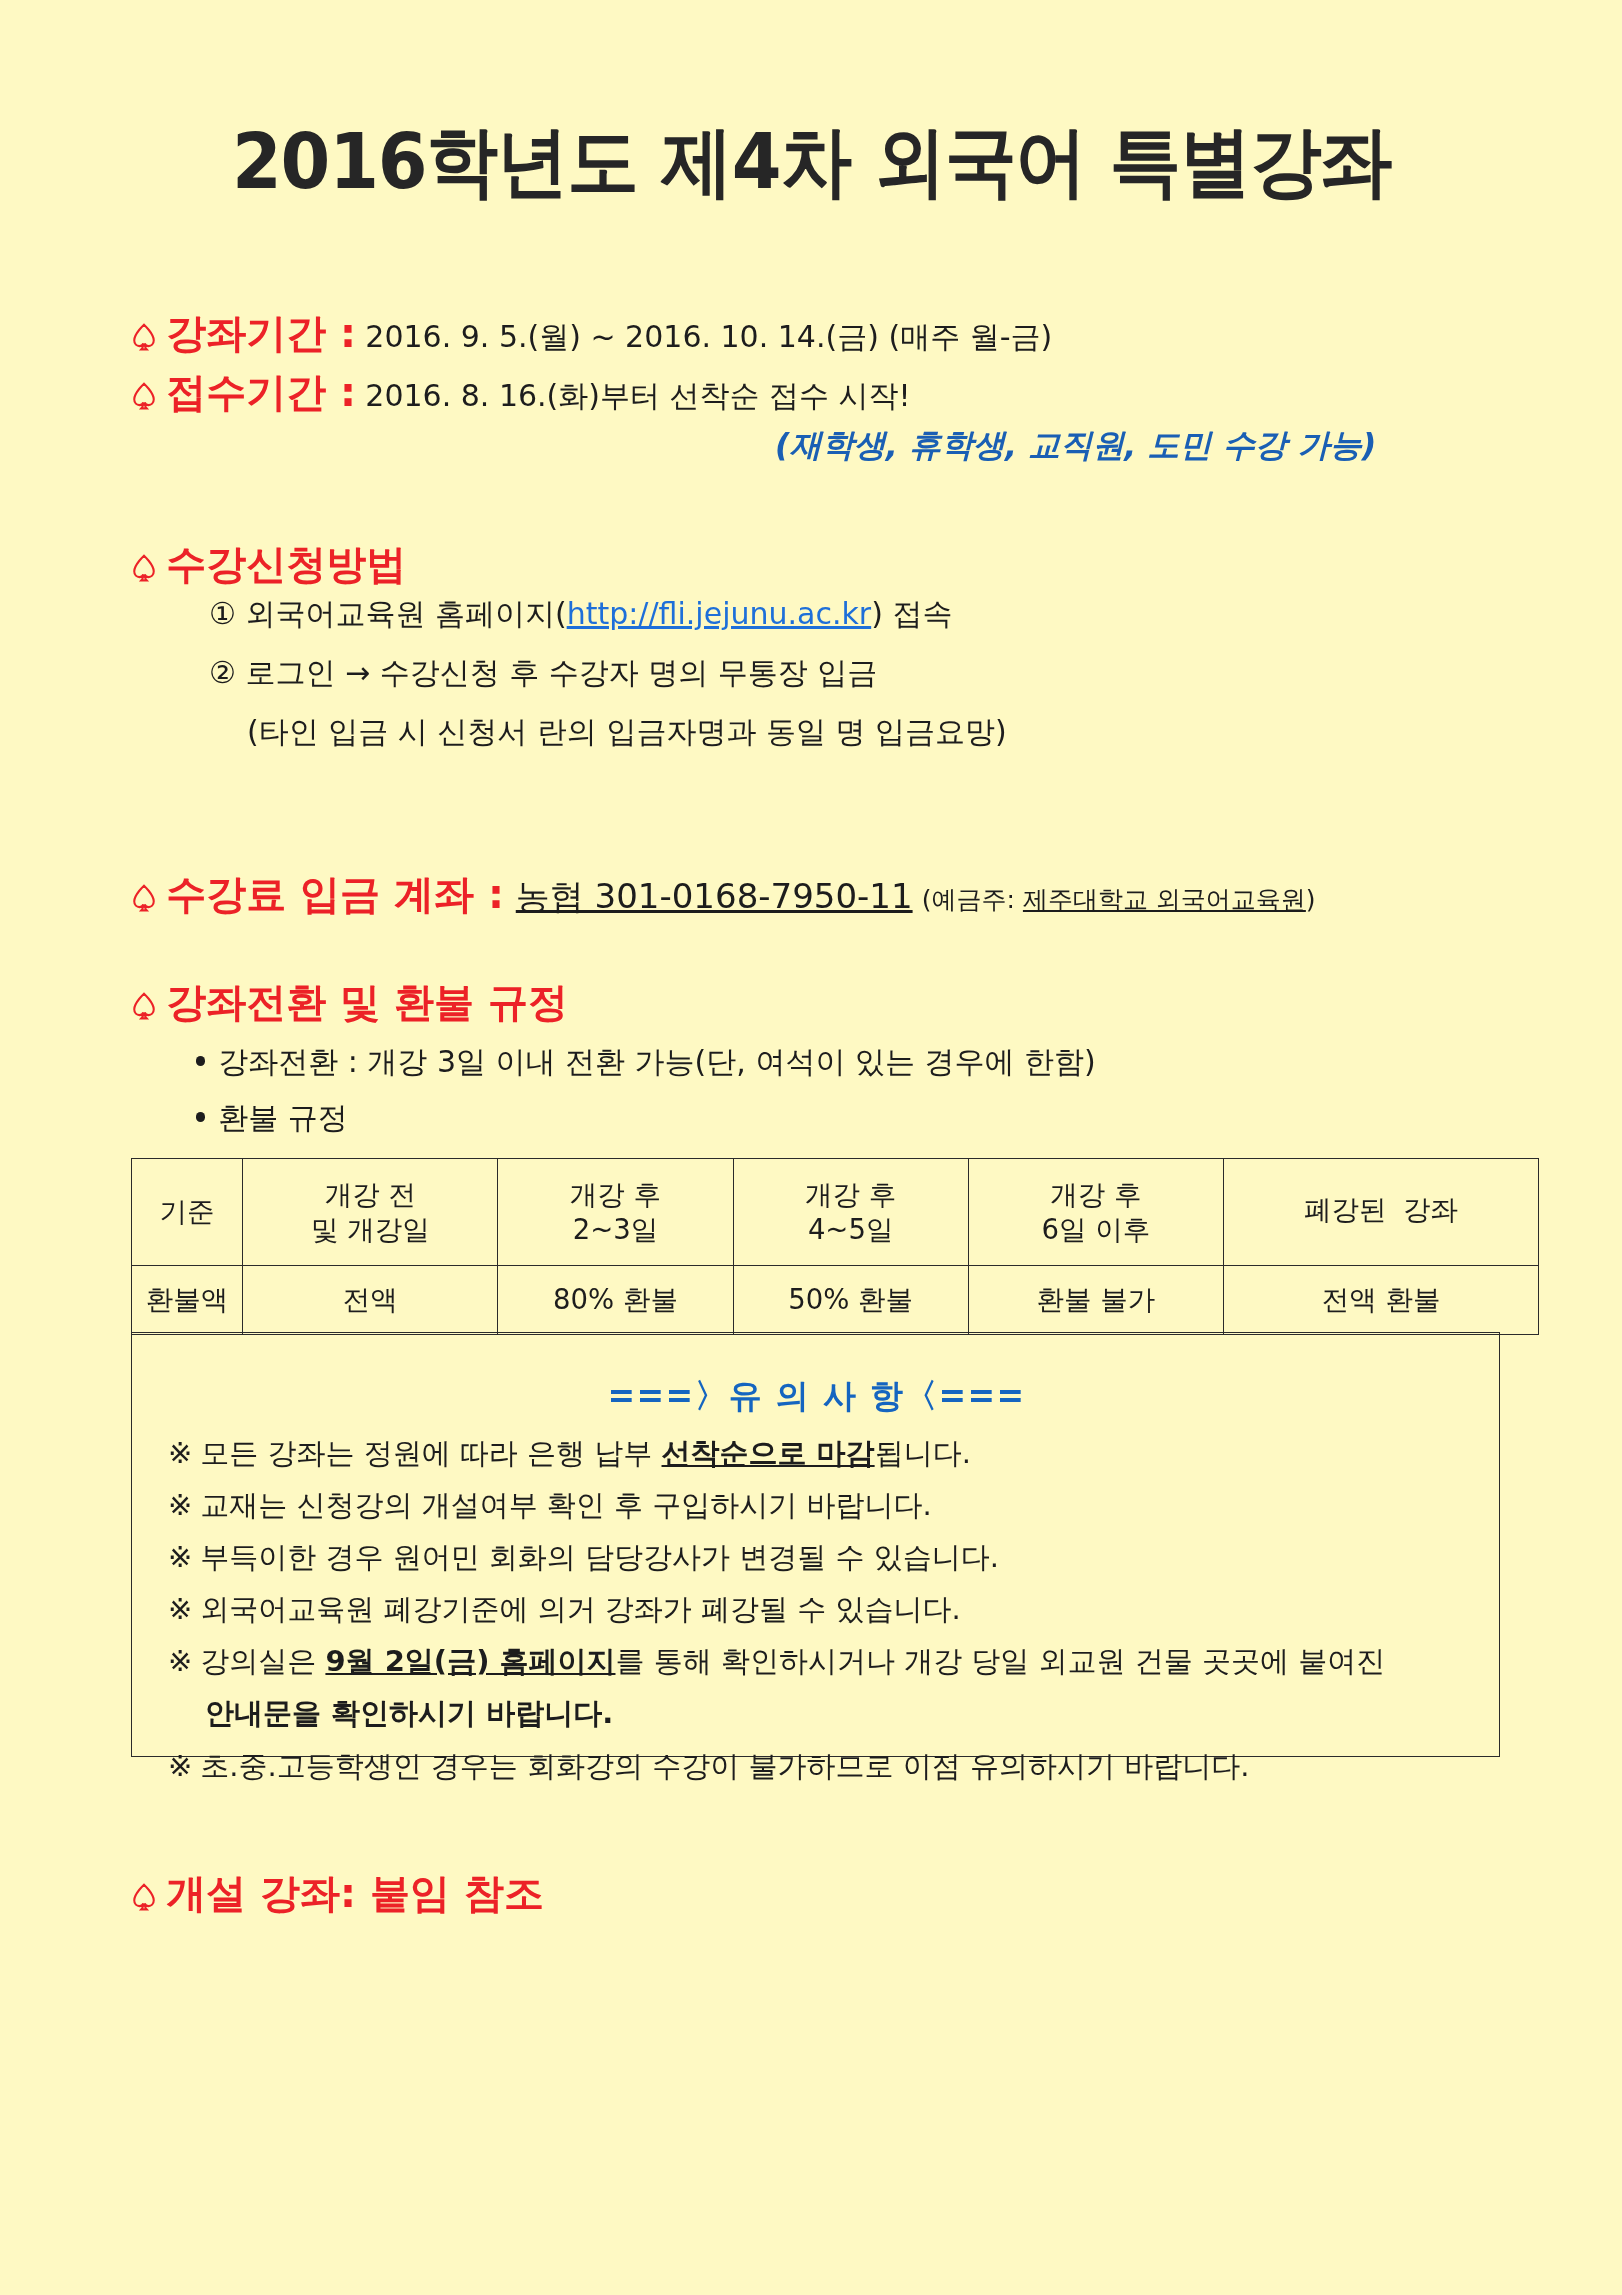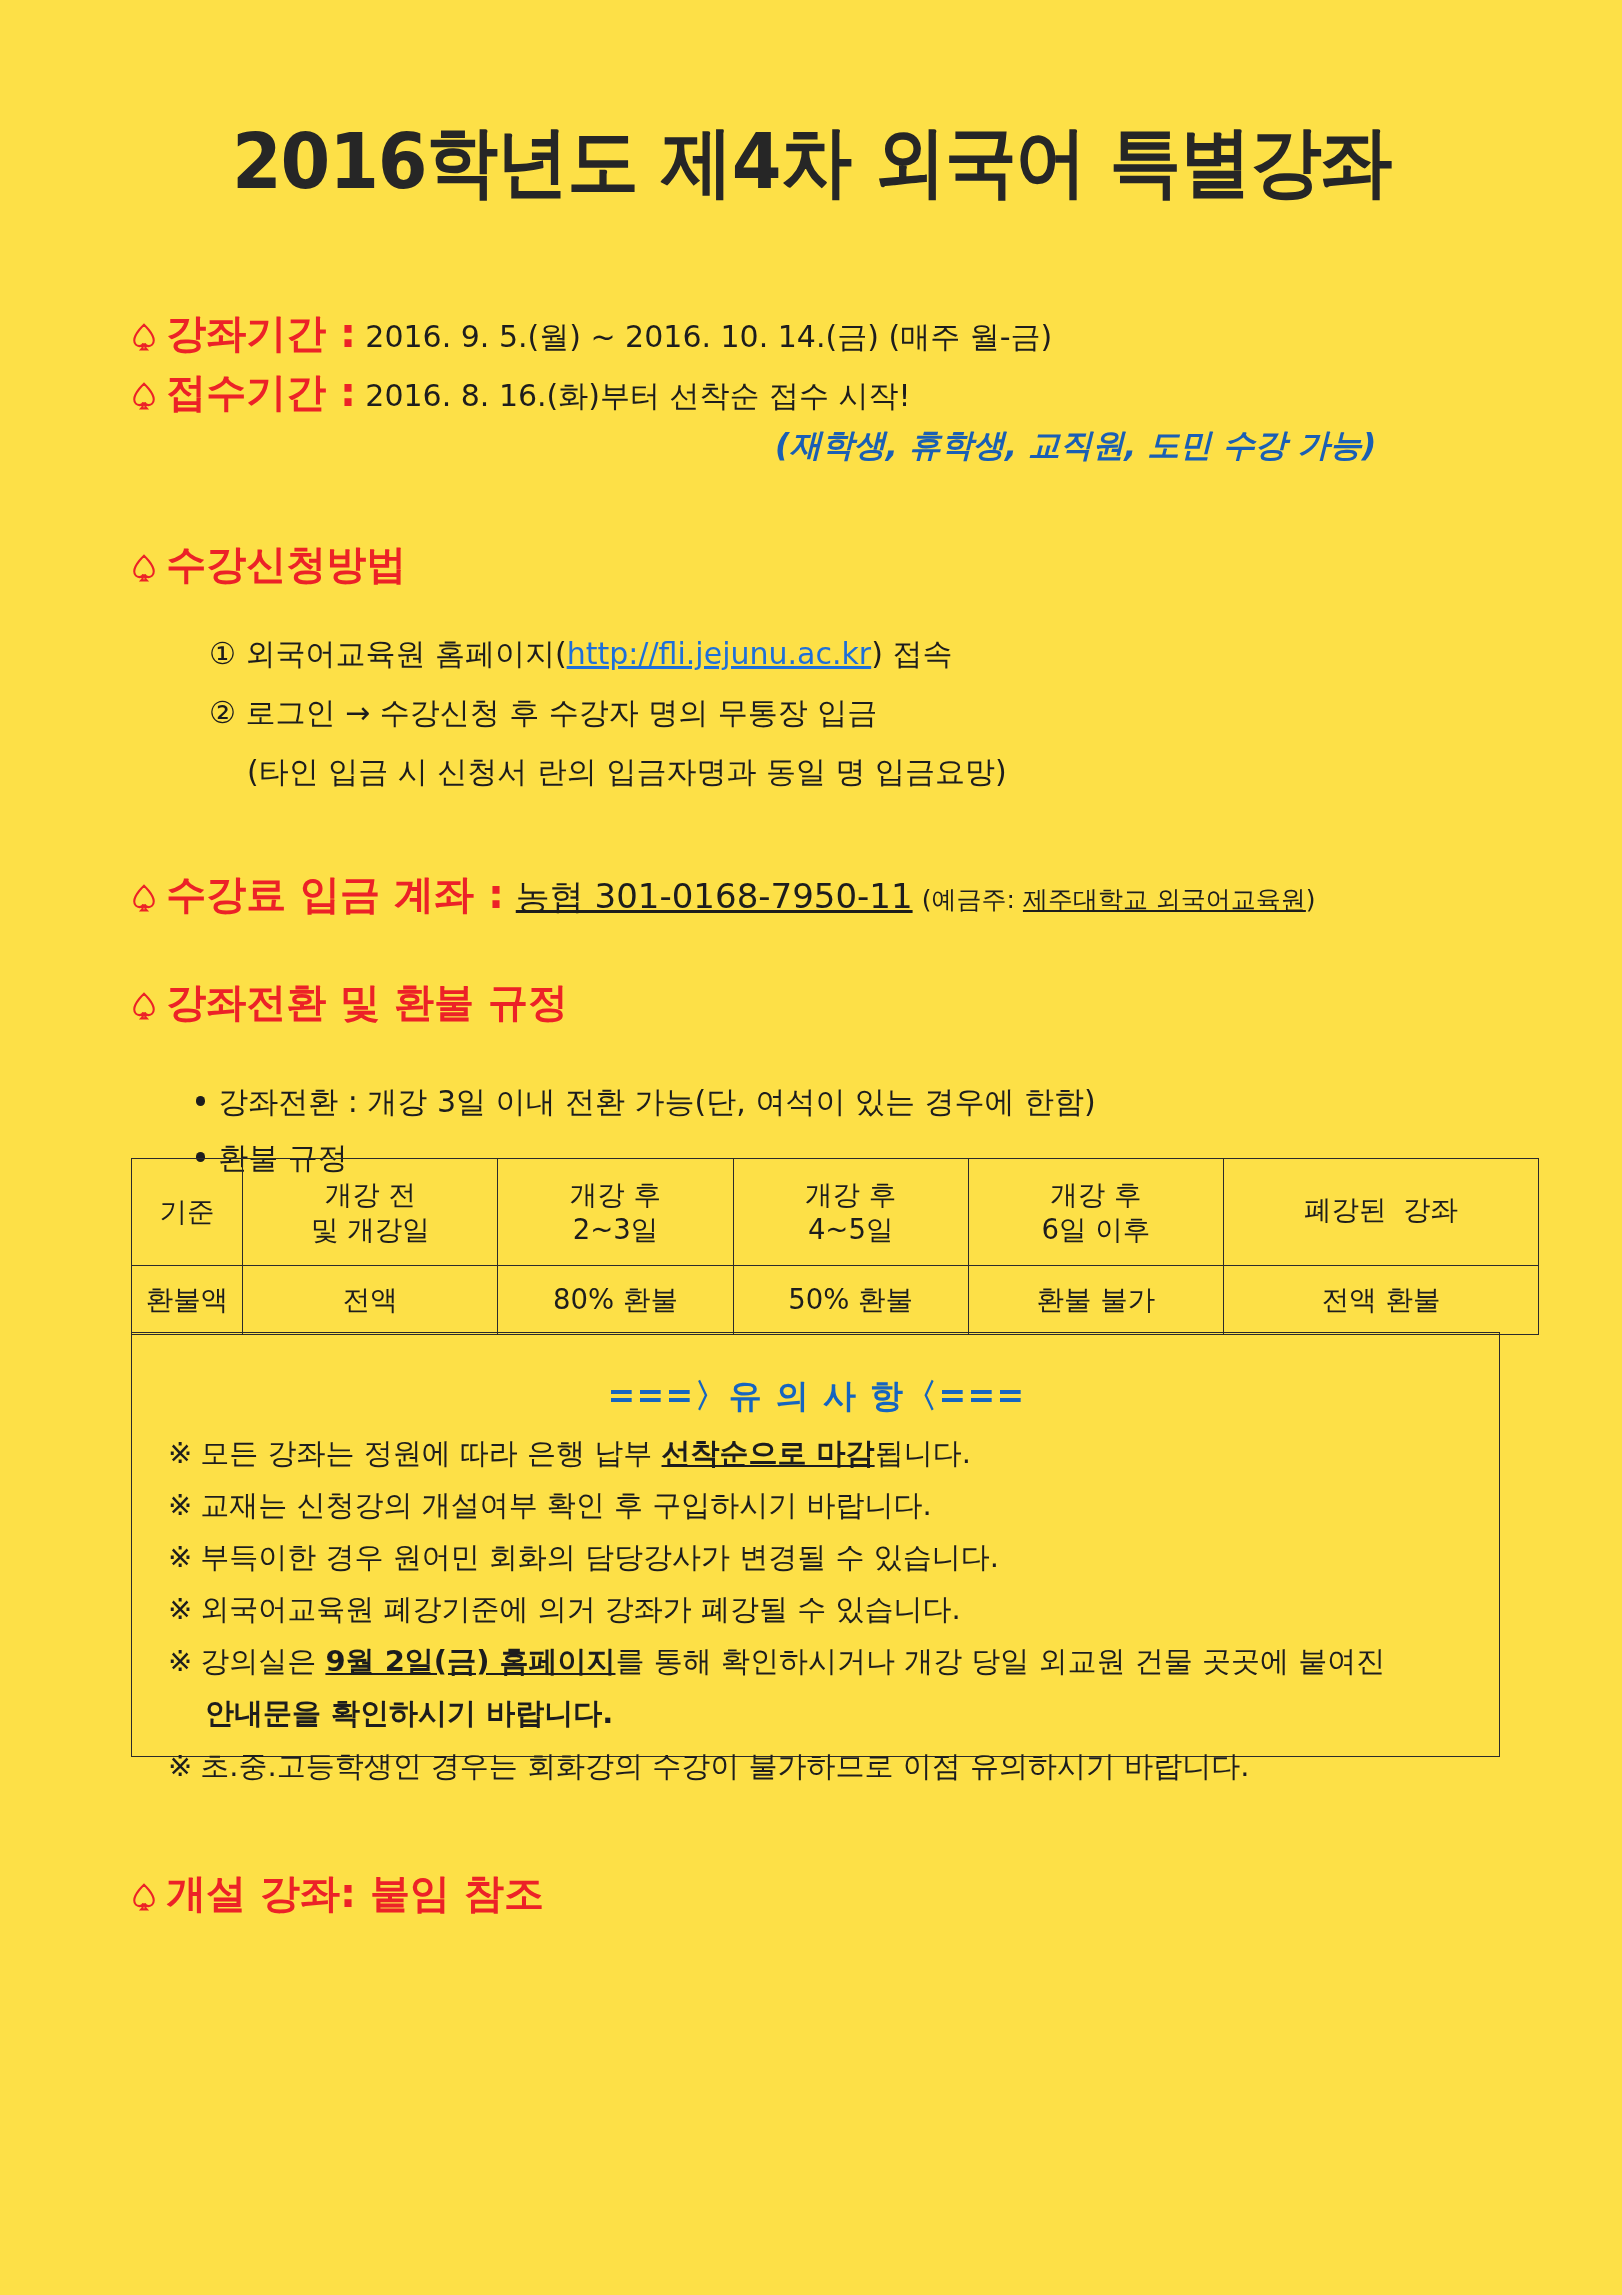--- a/index.html
+++ b/index.html
@@ -12,21 +12,21 @@
     height: 2295px;
     font-family: "DejaVu Sans", "Liberation Sans", sans-serif;
     color: #1a1a1a;
     position: relative;
     overflow: hidden;
   }
 
   .page {
     position: absolute;
     inset: 0;
-    background: #fde047;
+    background: #fef9c3;
   }
 
   
   .doc-title {
     position: absolute;
     left: 0;
     top: 111px;
     width: 1623px;
     text-align: center;
     font-size: 77px;
@@ -53,21 +53,20 @@
     font-weight: 700;
     font-size: 40px;
     white-space: nowrap;
   }
 
   .body-line {
     font-size: 30px;
     color: #1d1d1d;
     white-space: nowrap;
     letter-spacing: 0px;
-    margin-top: 40px;
   }
 
   
   .row { position: absolute; white-space: nowrap; }
 
   .blue-italic {
     color: #1a5fb4;
     font-style: italic;
     font-weight: 700;
     font-size: 32px;

